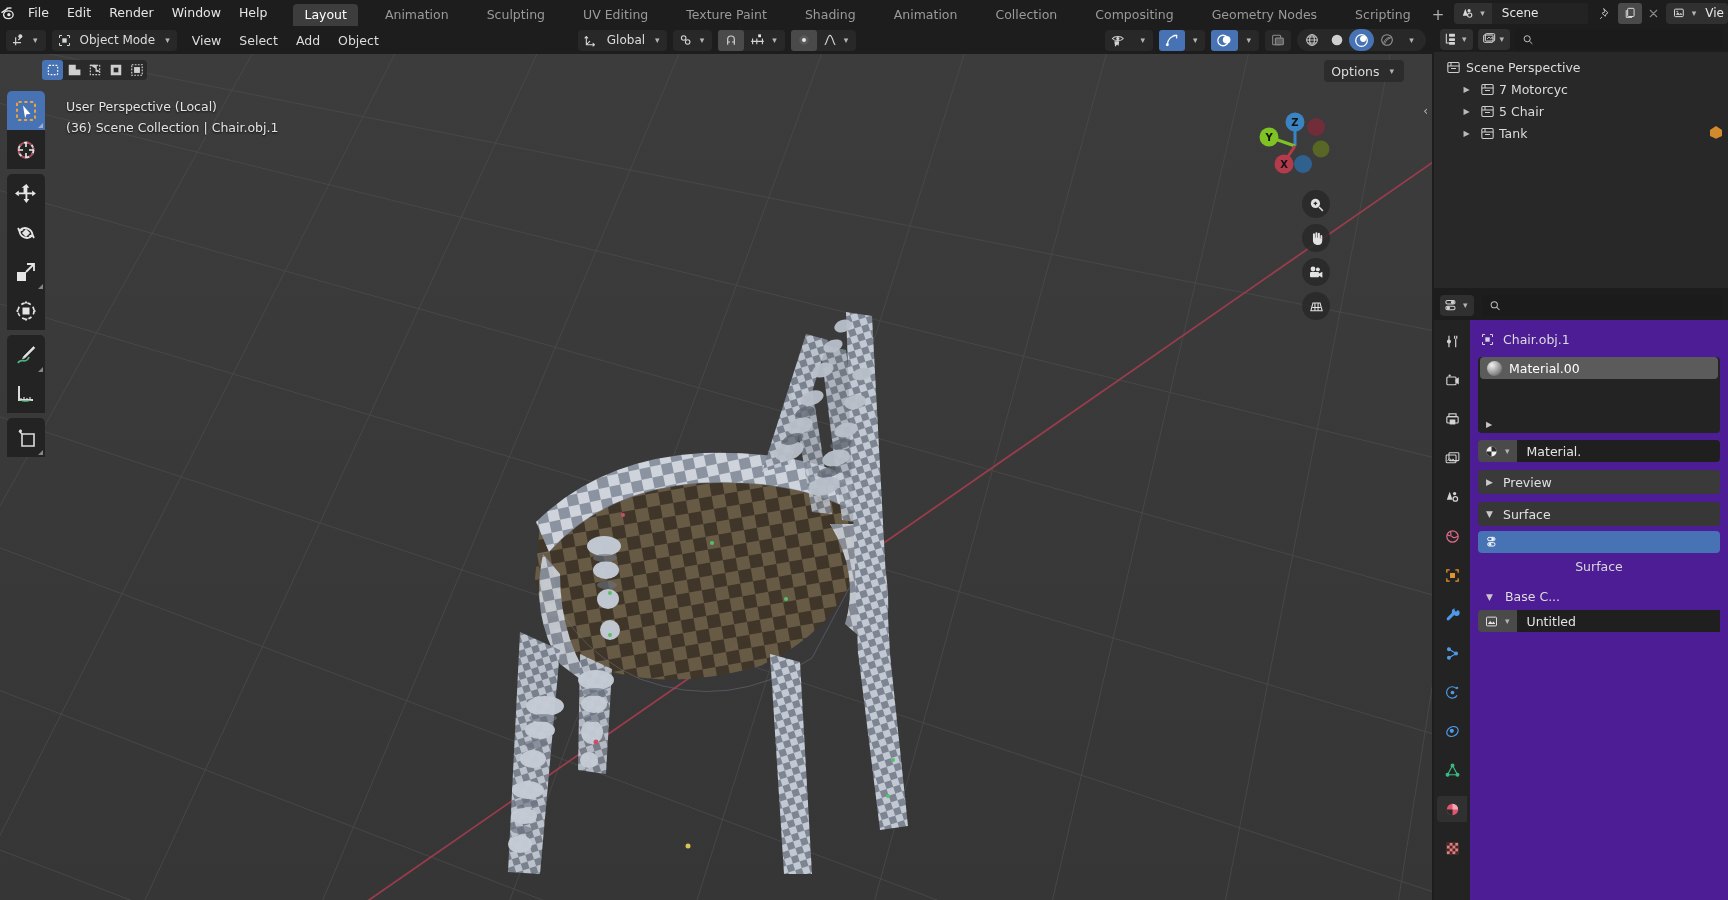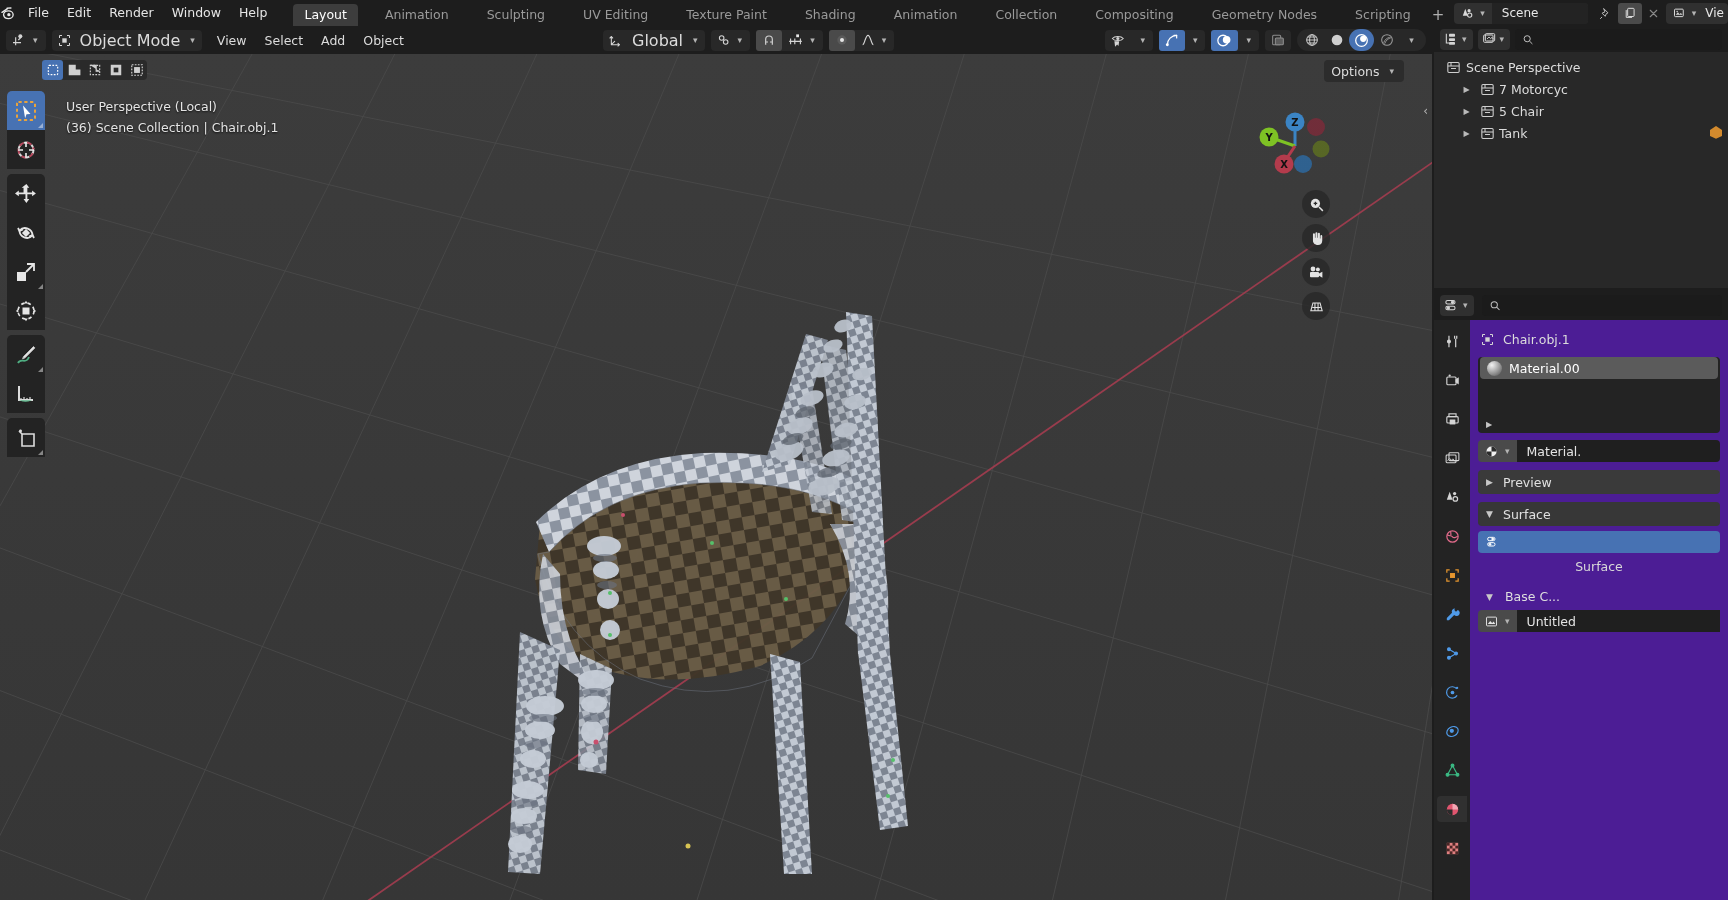--- a/index.html
+++ b/index.html
@@ -52,21 +52,21 @@
   .hdr-group {
     display: flex; align-items: center; background: #282828; border-radius: 4px;
     height: 21px; margin-right: 6px;
   }
   .hdr-btn {
     display: flex; align-items: center; justify-content: center;
     height: 21px; padding: 0 5px; color: #d3d3d3; font-size: 12px; gap: 3px;
   }
   .hdr-btn.sel { background: #4772b3; border-radius: 3px; }
   .hdr-btn.lit { background: #4a4a4a; border-radius: 3px; }
-  .hdr-label { font-size: 16px; color: #dcdcdc; padding: 0 7px 0 3px; white-space: nowrap; }
+  .hdr-label { font-size: 12px; color: #dcdcdc; padding: 0 7px 0 3px; white-space: nowrap; }
   .hdr-text { font-size: 12.5px; color: #dcdcdc; padding: 3px 9px; white-space: nowrap; }
   .chev { font-size: 9px; color: #b4b4b4; padding: 0 3px; }
   .vp-right { margin-left: auto; display: flex; align-items: center; }
   .shade-group { display: flex; align-items: center; background: #282828; border-radius: 11px; height: 22px; padding: 0 2px; }
   .shade-btn { width: 25px; height: 22px; display: flex; align-items: center; justify-content: center; border-radius: 11px; }
   .shade-btn.sel { background: #4772b3; }
 
   
   .viewport {
     position: absolute; left: 0; top: 54px; width: 1432px; height: 846px;

